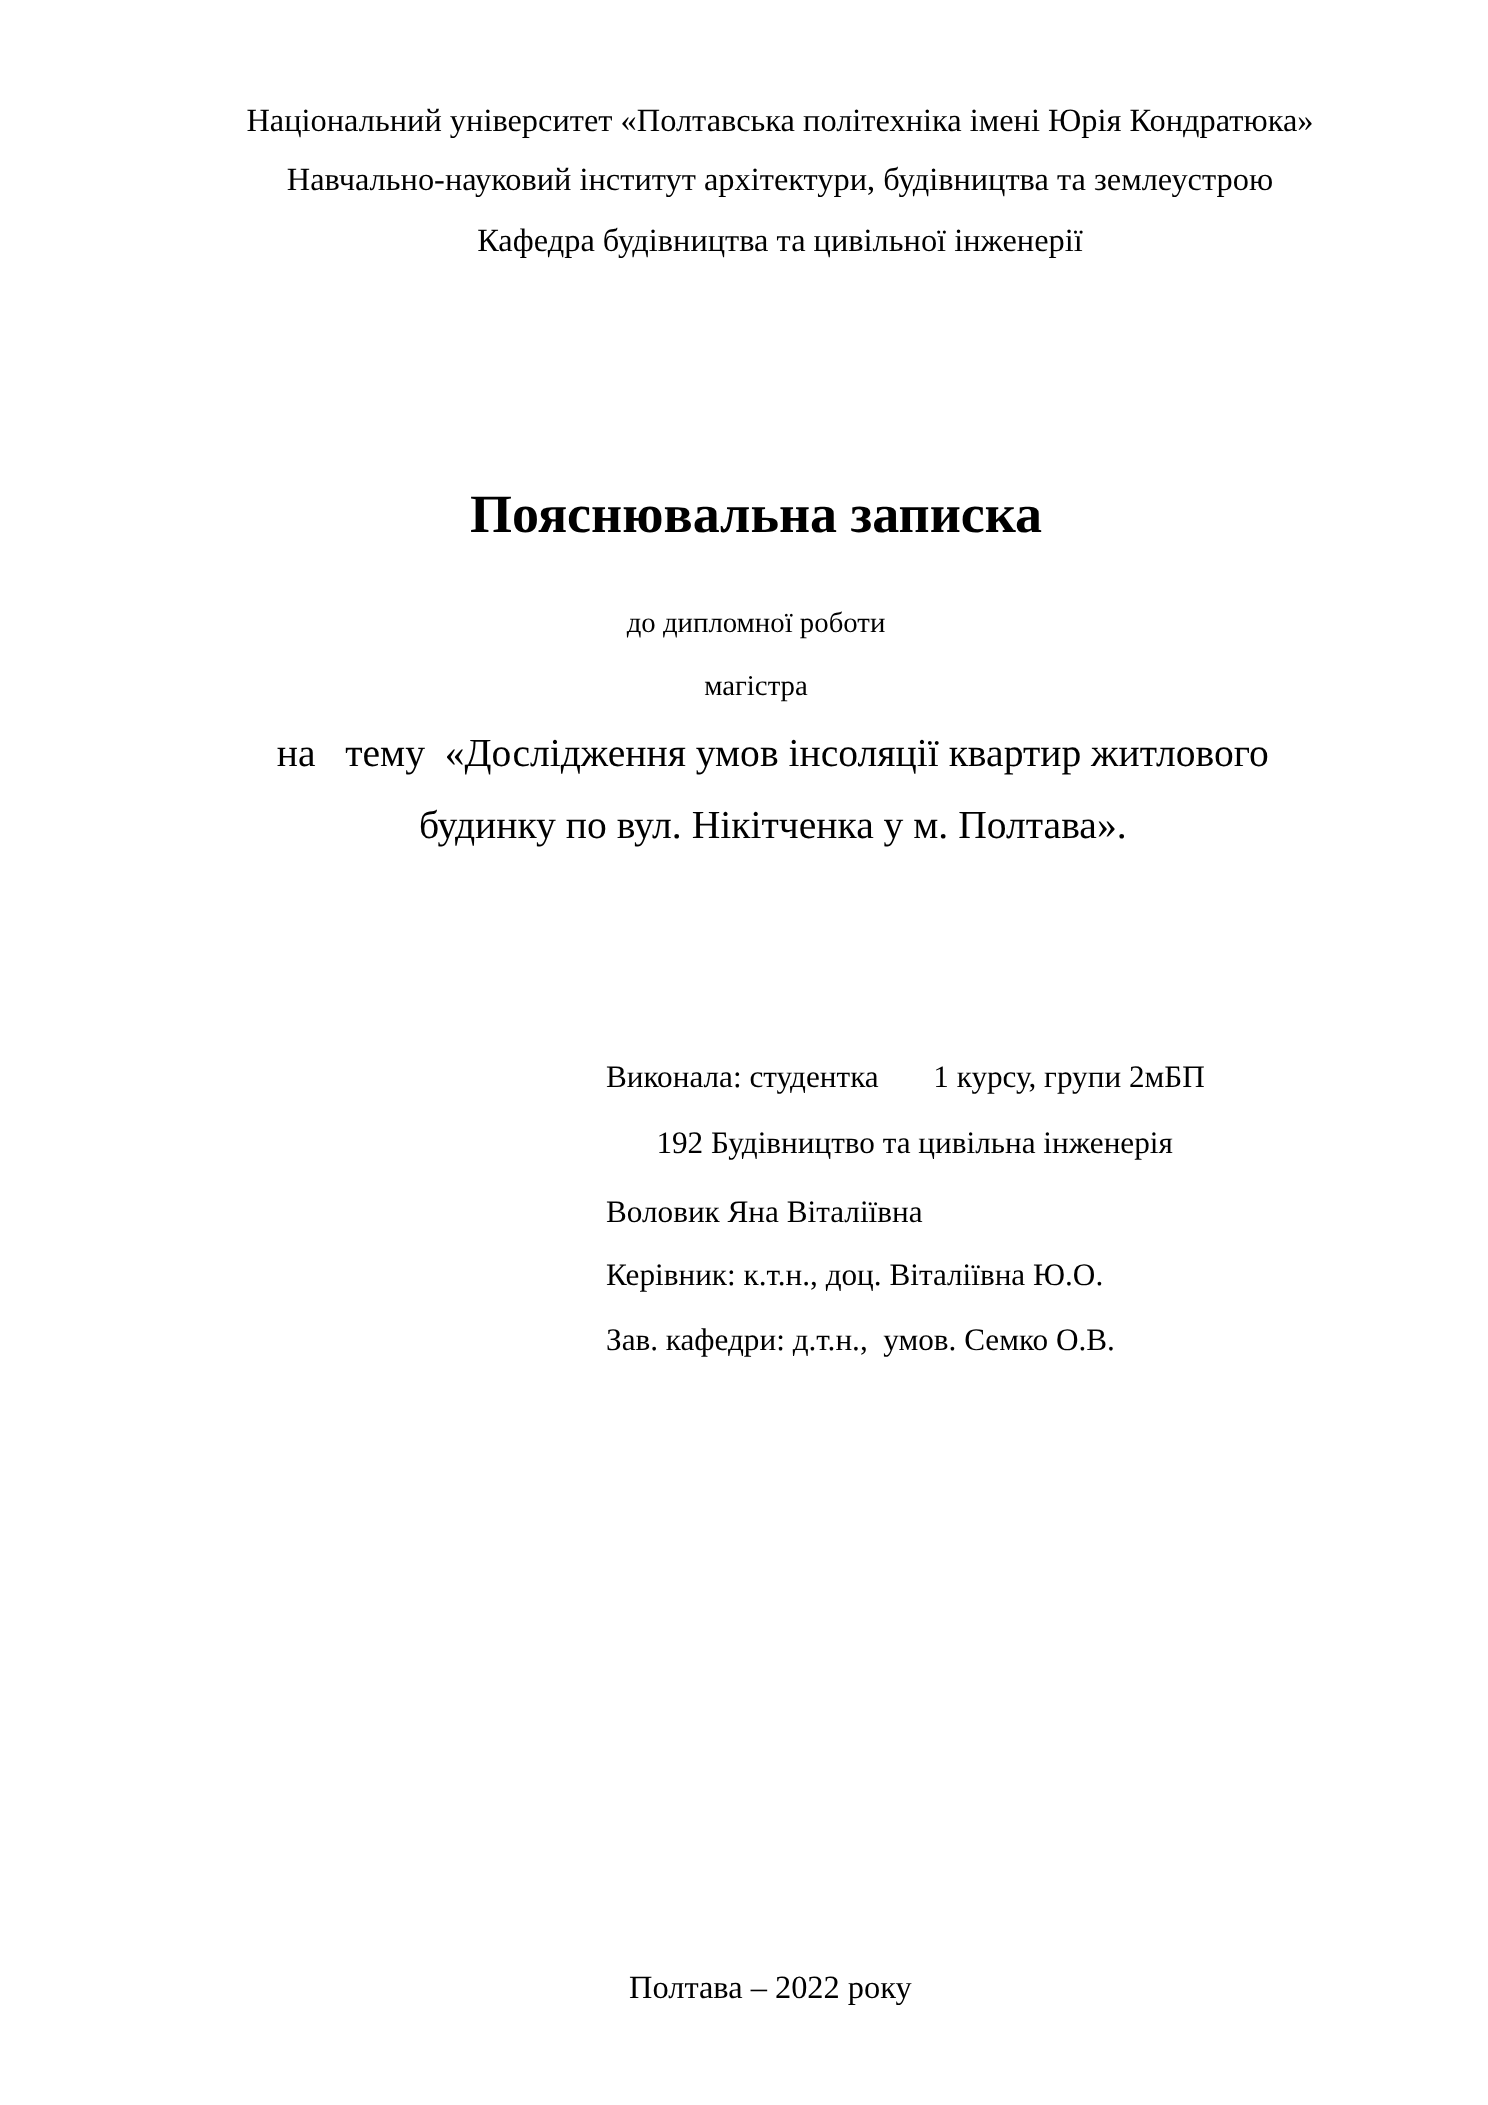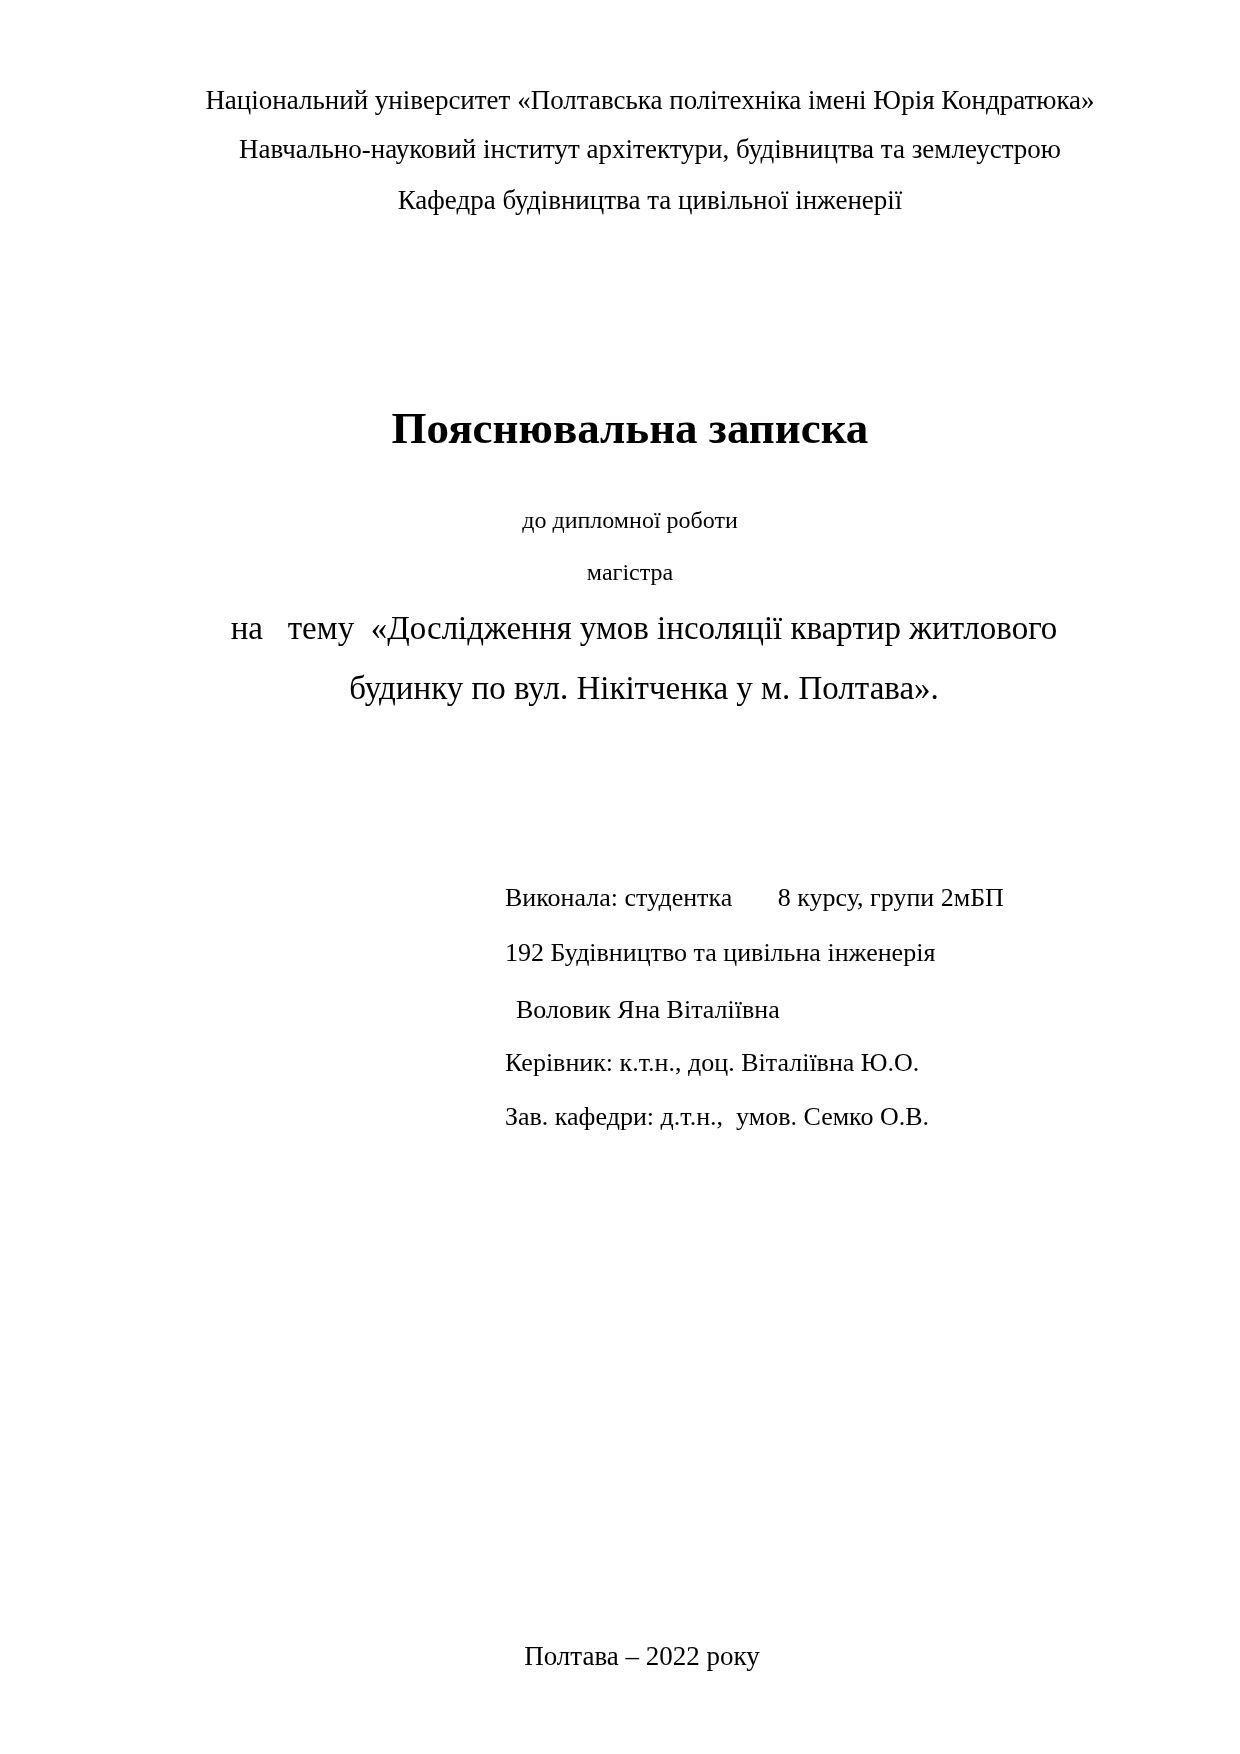--- a/index.html
+++ b/index.html
@@ -48,22 +48,22 @@
       font-size: 33px;
     }
     .topic1 { top: 612px; left: 24px; }
     .topic2 { top: 672px; left: 24px; }
 
     .sig {
       left: 505px;
       font-size: 26px;
     }
     .sig1 { top: 885px; }
-    .sig2 { top: 940px; }
-    .sig3 { top: 997px; margin-left: 11px; }
+    .sig2 { top: 940px; margin-left: 42px; }
+    .sig3 { top: 997px; }
     .sig4 { top: 1050px; }
     .sig5 { top: 1104px; }
 
     .footer {
       top: 1643px;
       left: 22px;
       font-size: 27px;
     }
   </style>
 </head>
@@ -77,21 +77,21 @@
 
   <div class="line center title">Пояснювальна записка</div>
 
   <div class="line center sub sub1">до дипломної роботи</div>
   <div class="line center sub sub2">магістра</div>
 
   <div class="line center topic topic1">на   тему  «Дослідження умов інсоляції квартир житлового</div>
   <div class="line center topic topic2">будинку по вул. Нікітченка у м. Полтава».</div>
 
   <div>
-    <div class="line sig sig1">Виконала: студентка       8 курсу, групи 2мБП</div>
+    <div class="line sig sig1">Виконала: студентка       1 курсу, групи 2мБП</div>
     <div class="line sig sig2">192 Будівництво та цивільна інженерія</div>
     <div class="line sig sig3">Воловик Яна Віталіївна</div>
     <div class="line sig sig4">Керівник: к.т.н., доц. Віталіївна Ю.О.</div>
     <div class="line sig sig5">Зав. кафедри: д.т.н.,  умов. Семко О.В.</div>
   </div>
 
   <div class="line center footer">Полтава – 2022 року</div>
 
 </div>
 

